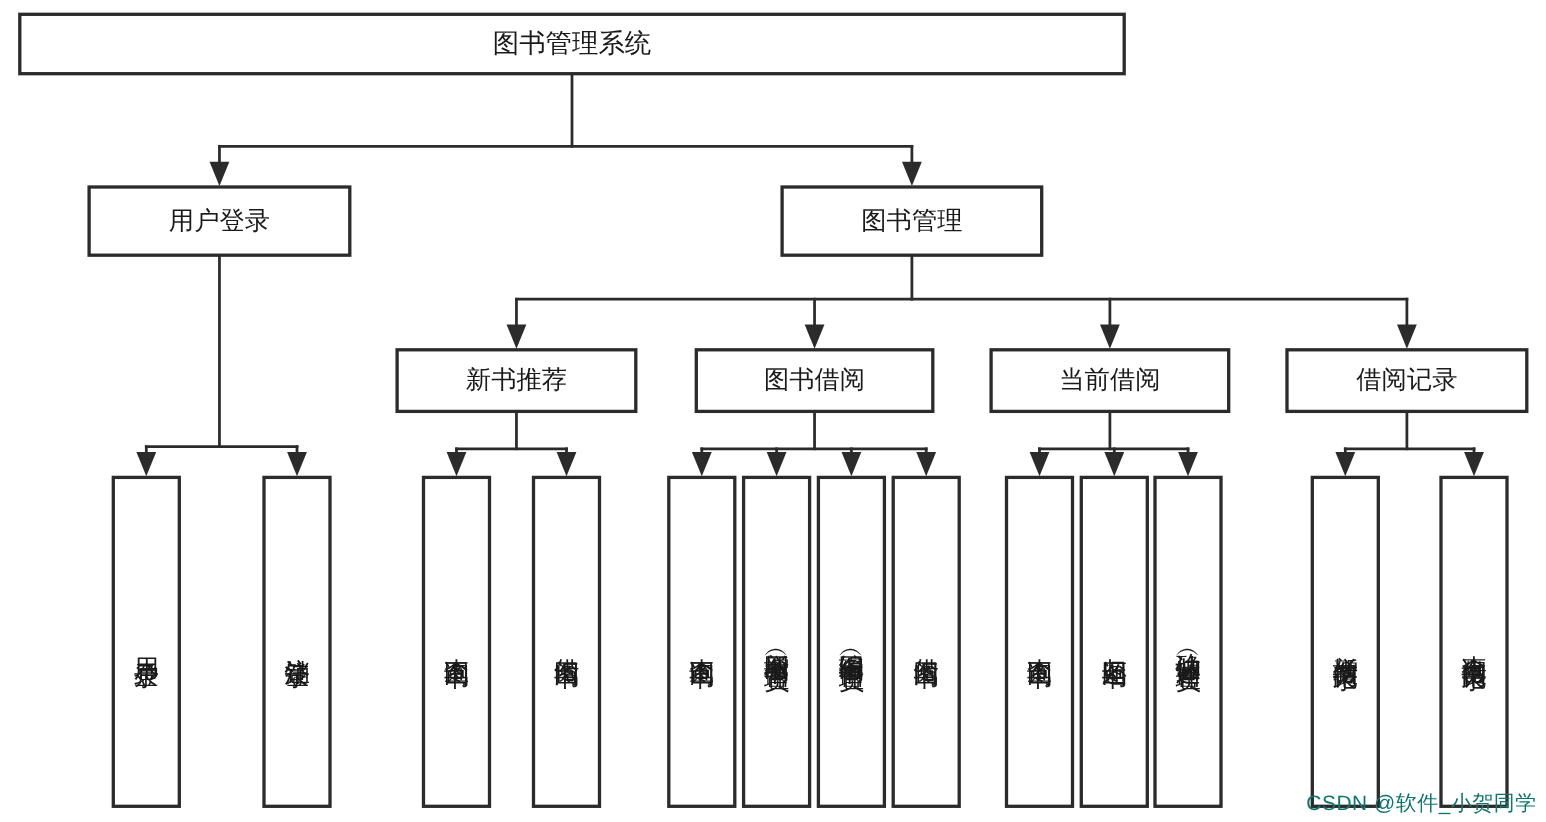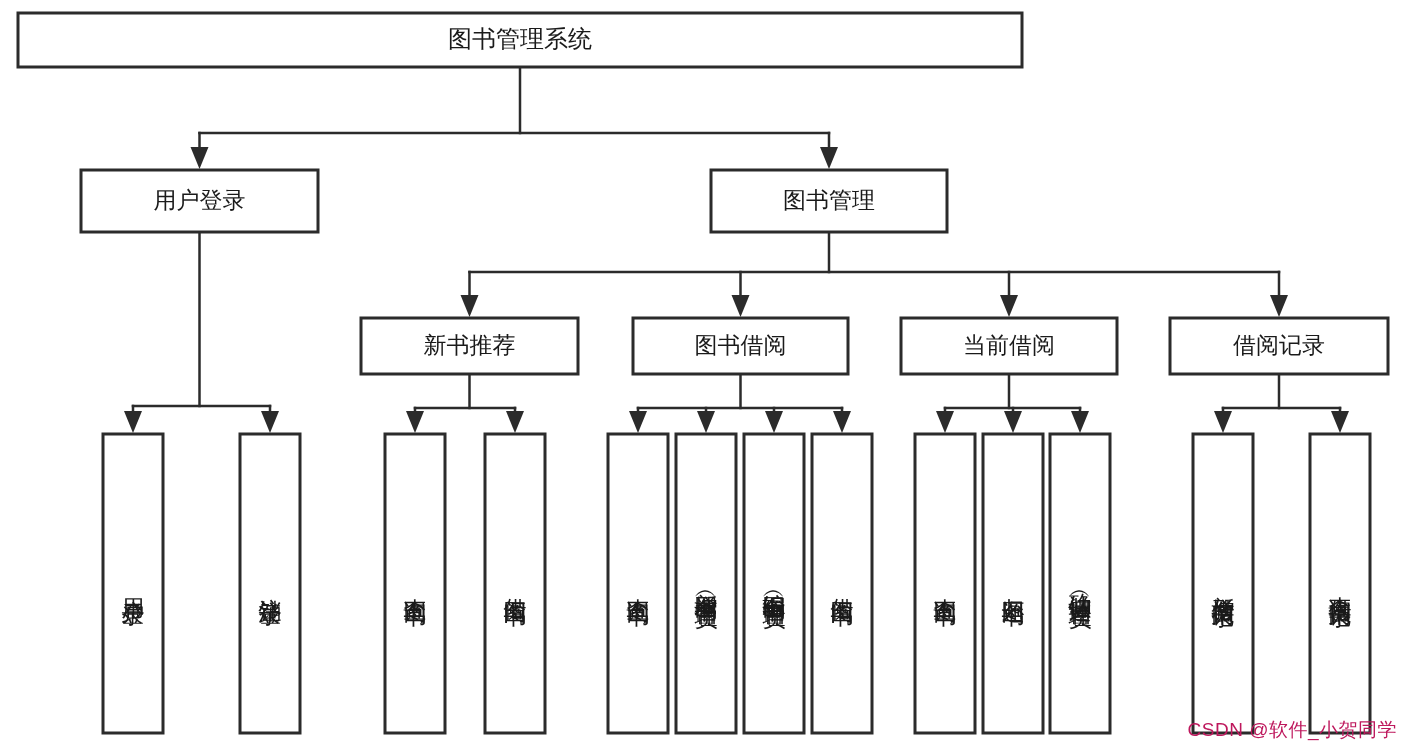--- a/index.html
+++ b/index.html
@@ -71,21 +71,21 @@
     color: #1a1a1a;
     white-space: nowrap;
     text-align: center;
   }
   .watermark {
     position: absolute;
     right: 8px;
     bottom: 4px;
     font-family: "Liberation Sans", "DejaVu Sans", sans-serif;
     font-size: 19px;
-    color: #be185d;
+    color: #0f766e;
     letter-spacing: 0.5px;
     pointer-events: none;
     user-select: none;
   }
 </style>
 </head>
 <body>
 
 <div id="diagram-root">
   <svg id="flow" viewBox="0 0 1405 747">

